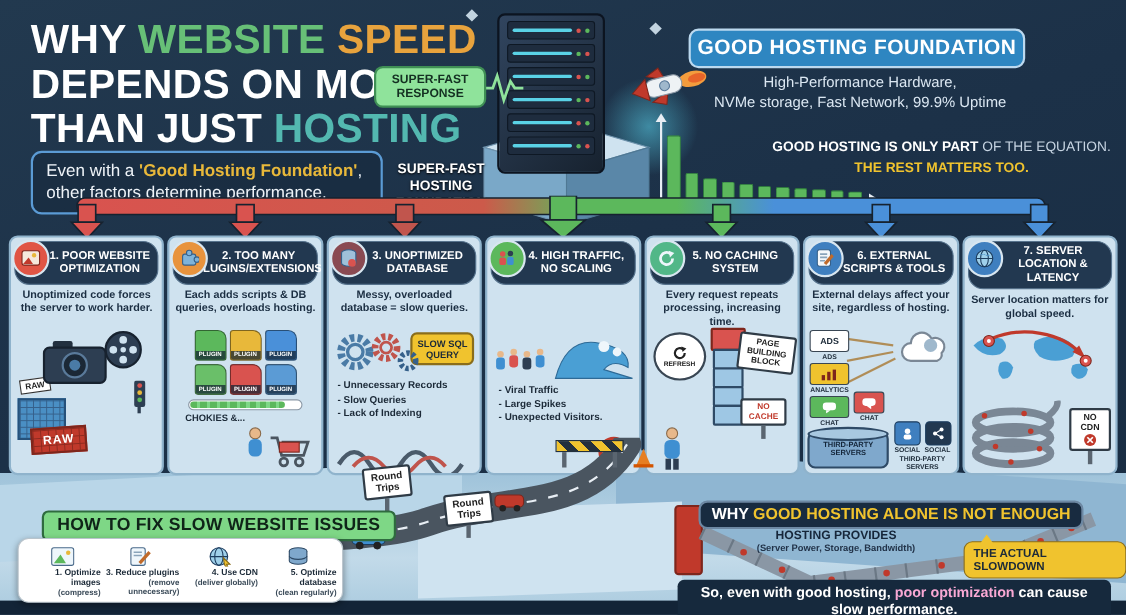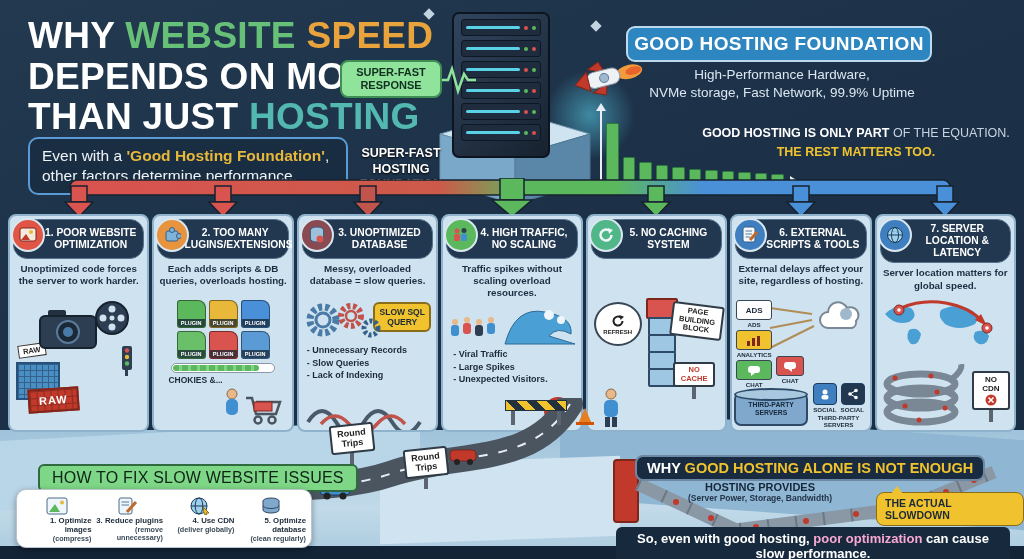--- a/index.html
+++ b/index.html
@@ -100,21 +100,21 @@
   .rt-sign .sign{font-size:9px;transform:rotate(-6deg);}
   .barrier{position:absolute;left:505px;top:400px;z-index:5;width:62px;}
   .barrier .bar{height:9px;border:1px solid #23303d;background:repeating-linear-gradient(45deg,#f0c32e 0 7px,#23303d 7px 14px);}
   .barrier .legs{display:flex;justify-content:space-between;padding:0 6px;}
   .barrier .legs i{width:4px;height:14px;background:#5a6570;}
   .cone{position:absolute;left:578px;top:408px;z-index:5;width:0;height:0;border-left:7px solid transparent;
         border-right:7px solid transparent;border-bottom:16px solid #e67e22;}
   .cone:after{content:'';position:absolute;left:-9px;top:14px;width:18px;height:3px;background:#d35400;}
   
   .fix-badge{position:absolute;left:38px;top:464px;background:#7ed786;border:2px solid #2f6b3f;border-radius:6px;
-             padding:3px 12px;font-size:16px;font-weight:400;color:#0f2418;z-index:7;letter-spacing:.2px;}
+             padding:3px 12px;font-size:16px;font-weight:700;color:#0f2418;z-index:7;letter-spacing:.2px;}
   .fix-panel{position:absolute;left:16px;top:489px;width:296px;background:#fff;border:1px solid #b9c4cc;border-radius:10px;
              box-shadow:0 2px 6px rgba(0,0,0,.35);display:flex;padding:5px 4px 4px 4px;z-index:7;box-sizing:border-box;}
   .fix-item{flex:1;text-align:right;padding:0 1px;}
   .fix-item .fi-ico{height:22px;display:flex;align-items:center;justify-content:center;}
   .fix-item .fi-label{font-size:7.8px;font-weight:800;color:#1c2a38;line-height:1.15;}
   .fix-item .fi-sub{font-size:7.2px;font-weight:700;color:#3a4a58;line-height:1.1;}
   
   .pipe-svg{position:absolute;left:606px;top:446px;z-index:5;}
   .br-headline{position:absolute;left:635px;top:455px;background:#182b40;border:2px solid #6d88a3;border-radius:8px;
                padding:3px 10px;font-size:14.5px;font-weight:800;color:#fff;z-index:7;white-space:nowrap;}
@@ -395,21 +395,20 @@
         <span class="col-ico" style="background:#5cb85c">
           <svg width="18" height="16">
               <circle cx="5" cy="4" r="2.5" fill="#d9534f"></circle>
               <circle cx="12" cy="3.5" r="2.5" fill="#2d3e52"></circle>
               <rect x="2" y="7" width="6" height="7" rx="2" fill="#d9534f"></rect>
               <rect x="9" y="6.5" width="6" height="7.5" rx="2" fill="#3f8fd1"></rect>
             </svg>
         </span>
         <span class="col-title">4. HIGH TRAFFIC, NO SCALING</span>
       </div>
-      <div class="col-desc">Traffic spikes without scaling overload resources.</div>
       <div class="col-art">
         <svg width="132" height="46" style="position:absolute;left:2px;top:0">
           <path d="M60,44 Q70,6 100,12 Q128,17 126,34 Q112,26 104,36 L130,44 Z" fill="#4a9fd4" stroke="#2e6a96"></path>
           <circle cx="104" cy="15" r="5" fill="#eef6fb"></circle>
             <circle cx="116" cy="20" r="4" fill="#eef6fb"></circle>
           <g>
             <circle cx="10" cy="22" r="3" fill="#e8b88a"></circle>
               <rect x="6" y="25" width="8" height="11" rx="3" fill="#3f8fd1"></rect>
             <circle cx="22" cy="20" r="3" fill="#e8b88a"></circle>
               <rect x="18" y="23" width="8" height="11" rx="3" fill="#d9534f"></rect>
@@ -434,20 +433,21 @@
     <div class="col">
       <div class="col-head">
         <span class="col-ico" style="background:#52b788">
           <svg width="18" height="18">
               <path d="M14.5,9 a5.5,5.5 0 1 1 -2,-4.2" fill="none" stroke="#eef6fb" stroke-width="2.5"></path>
               <polygon points="11,2 16,4 12,8" fill="#eef6fb"></polygon>
             </svg>
         </span>
         <span class="col-title">5. NO CACHING SYSTEM</span>
       </div>
+      <div class="col-desc">Every request repeats processing, increasing time.</div>
       <div class="col-art">
         <div class="bubble" style="position:absolute;left:6px;top:2px">
           <svg width="14" height="14">
               <path d="M11.5,7 a4.5,4.5 0 1 1 -1.6,-3.4" fill="none" stroke="#222" stroke-width="2"></path>
               <polygon points="8.5,1 13,2.8 9.5,6" fill="#222"></polygon>
             </svg>
           <span>REFRESH</span>
         </div>
         <div style="position:absolute;left:58px;top:0;display:flex;flex-direction:column;align-items:center">
           <div class="blk red"></div>

